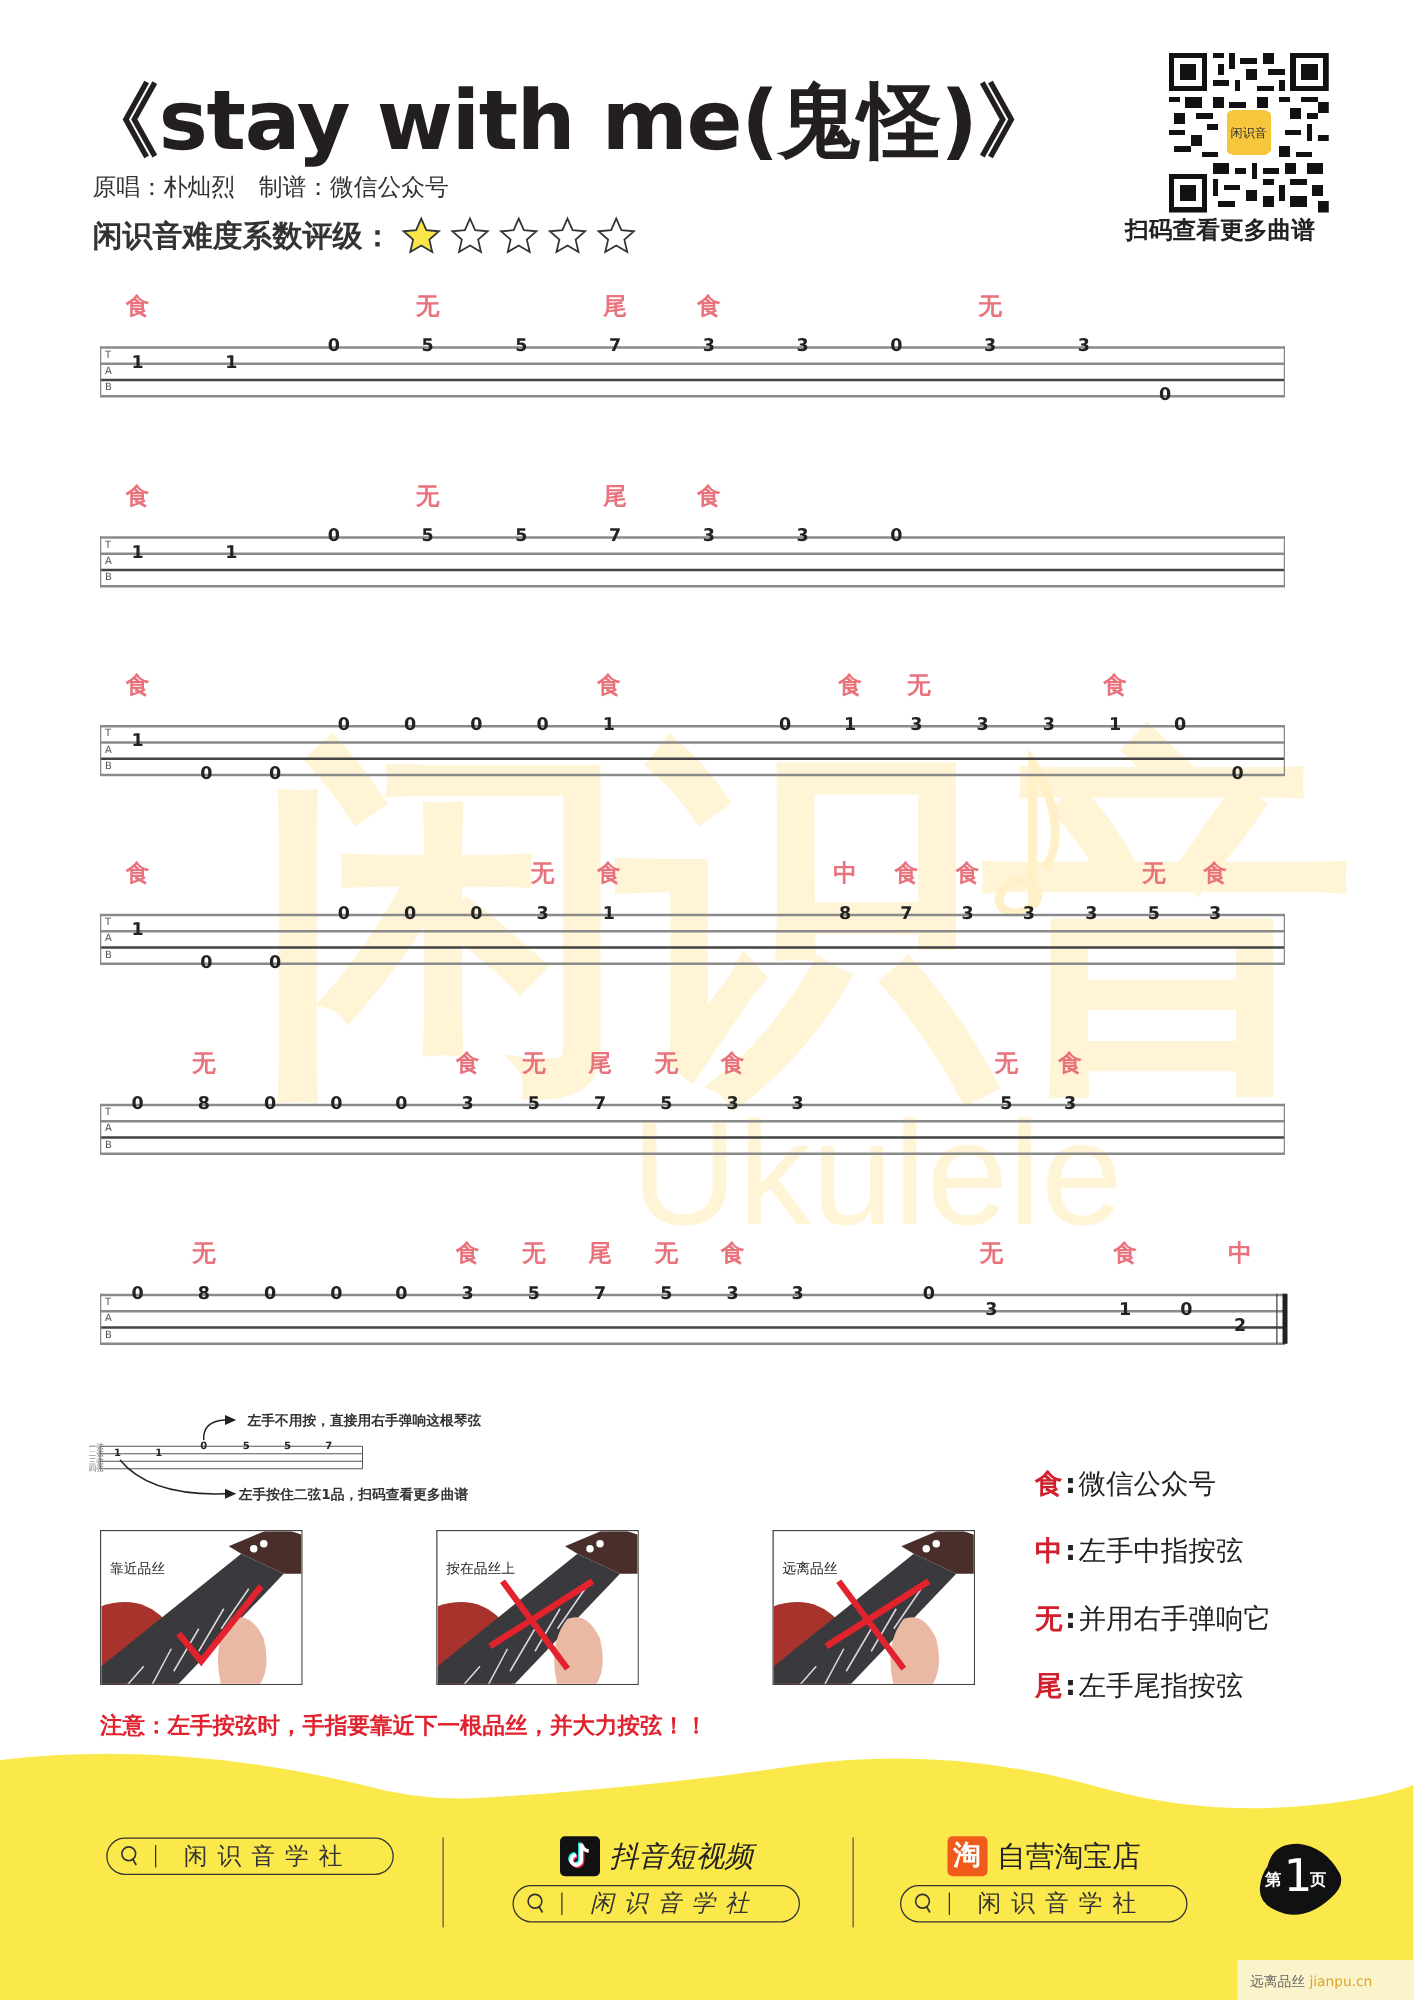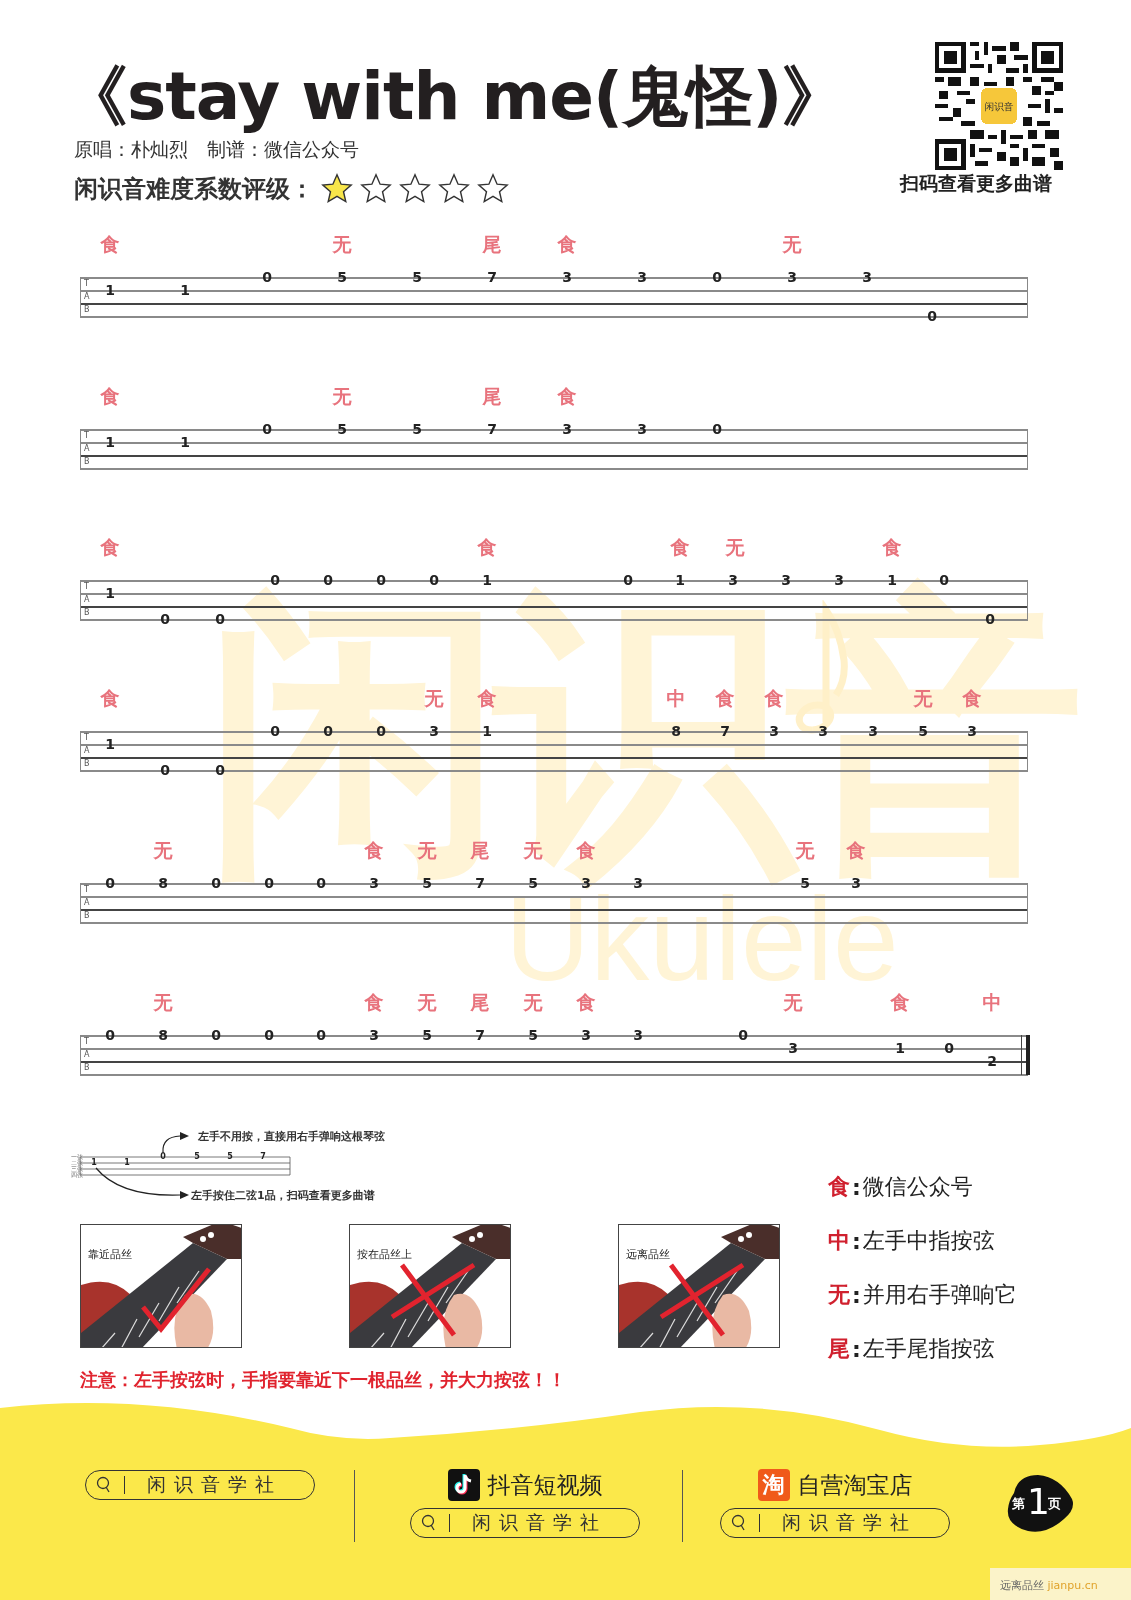--- a/index.html
+++ b/index.html
@@ -454,21 +454,21 @@
     <div class="social" style="left: 85px;">
       <div class="search-pill">
         <svg width="16" height="18" viewBox="0 0 16 18">
           <circle cx="7" cy="7" r="5.5" stroke="#333" stroke-width="1.3" fill="none"></circle>
           <line x1="10" y1="11" x2="13" y2="16" stroke="#333" stroke-width="1.3"></line>
         </svg>
         <span class="bar"></span>
         <span class="txt">闲识音学社</span>
       </div>
     </div>
-    <div class="social" style="left: 410px;">
+    <div class="social" style="left: 410px; font-style: italic;">
       <div class="social-head">
         <span class="soc-icon" style="background:#111111">
           <svg width="22" height="24" viewBox="0 0 22 24">
             <path d="M12 2 V15 A4 4 0 1 1 8 11" stroke="#25f4ee" stroke-width="3" fill="none" transform="translate(-1,-1)"></path>
             <path d="M12 2 V15 A4 4 0 1 1 8 11" stroke="#fe2c55" stroke-width="3" fill="none" transform="translate(1,1)"></path>
             <path d="M12 2 V15 A4 4 0 1 1 8 11 M12 2 Q13 7 18 8" stroke="#fff" stroke-width="3" fill="none"></path>
           </svg>
         </span>
         <span>抖音短视频</span>
       </div>

